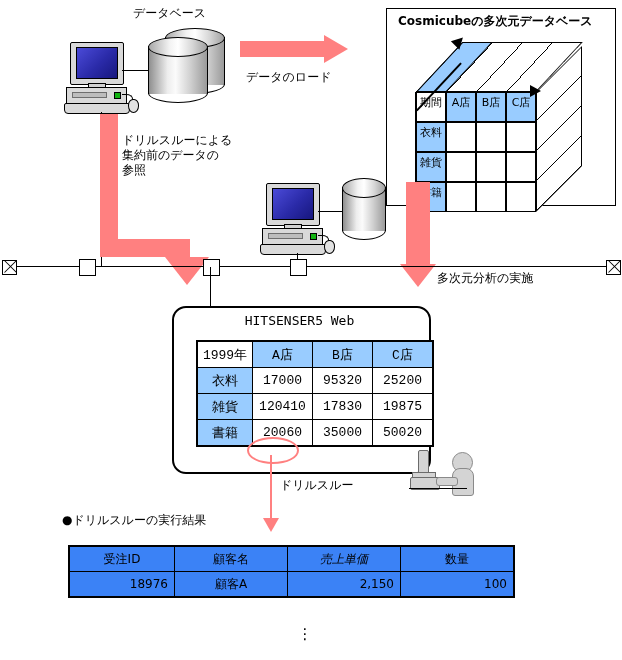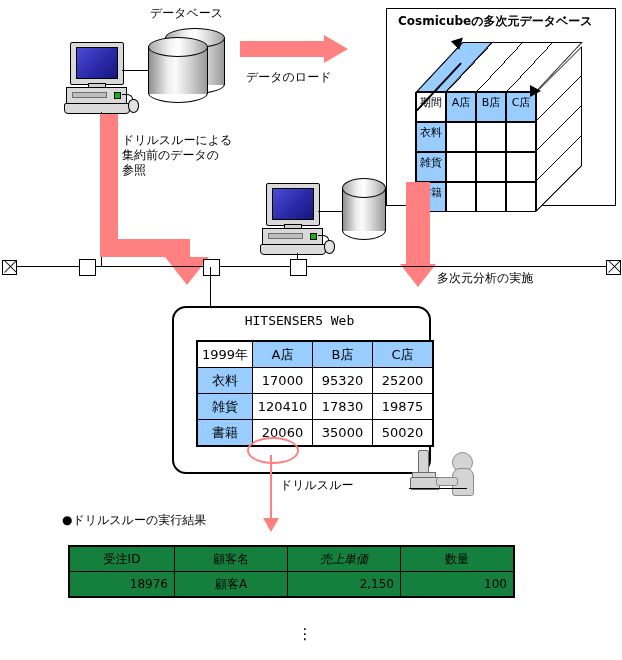--- a/index.html
+++ b/index.html
@@ -66,28 +66,28 @@
      font-size:11px;text-align:center;line-height:20px;}
   .cube-cell.blue{background:#99ccff;}
 
   
   #screen{left:172px;top:306px;width:255px;height:164px;border:2px solid #000;
      border-radius:14px;background:#fff;}
   #screen-title{left:172px;top:313px;width:255px;text-align:center;font-size:13px;}
 
   
   table{border-collapse:collapse;}
-  #hs-table{position:absolute;left:196px;top:340px;border:2px solid #000;background:#fff;}
+  #hs-table{position:absolute;left:196px;top:340px;border:2px solid #000;background:#fff;font-family:Liberation Mono, monospace;}
   #hs-table td{border:1px solid #000;height:25px;font-size:13px;text-align:center;padding:0 2px;}
   #hs-table td.hdr{background:#99ccff;}
   #hs-table td.rowhdr{background:#99ccff;}
   #hs-table td.c0{width:50px;}
   #hs-table td.cN{width:55px;}
 
-  #res-table{position:absolute;left:68px;top:545px;border:2px solid #000;background:#15803d;}
+  #res-table{position:absolute;left:68px;top:545px;border:2px solid #000;background:#3b82f6;}
   #res-table td{border:1px solid #000;height:24px;font-size:12px;padding:0 6px;}
   #res-table td.h{text-align:center;}
   #res-table td.num{text-align:right;}
   #res-table td.ctr{text-align:center;}
 
   #oval{position:absolute;left:247px;top:437px;width:48px;height:23px;
      border:2px solid #ff8080;border-radius:50%;}
 
   
   .person .head{position:absolute;width:19px;height:19px;border-radius:50%;
@@ -95,21 +95,21 @@
   .person .torso{position:absolute;width:20px;height:26px;border-radius:8px 8px 3px 3px;
      background:#d4d4d4;border:1px solid #8a8a8a;}
   .person .arm{position:absolute;width:20px;height:7px;border-radius:3px;
      background:#d4d4d4;border:1px solid #8a8a8a;}
   .dt-mon{position:absolute;background:#d4d4d4;border:1px solid #6b6b6b;}
   .dots{position:absolute;font-size:15px;line-height:9px;text-align:center;letter-spacing:0;}
 </style>
 </head>
 <body>
 
-<div class="abs lbl" id="db-label" style="left:150px;top:6px;">データベース</div>
+<div class="abs lbl" id="db-label" style="left:133px;top:6px;">データベース</div>
 
 <div class="pc" id="pc-top" style="left:64px;top:42px;width:75px;height:72px;">
   <div class="mon-out">
     <div class="mon-in"></div>
   </div>
   <div class="neck"></div>
   <div class="base">
     <div class="slot"></div>
     <div class="led"></div>
   </div>

